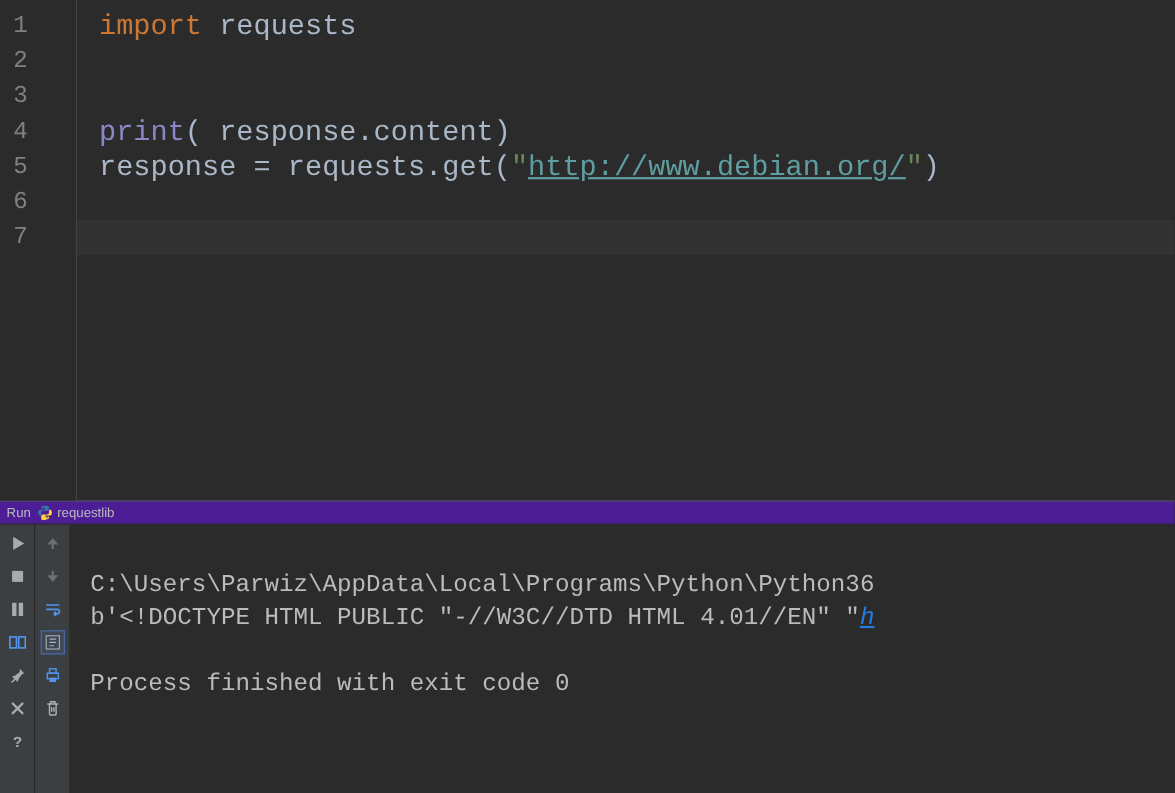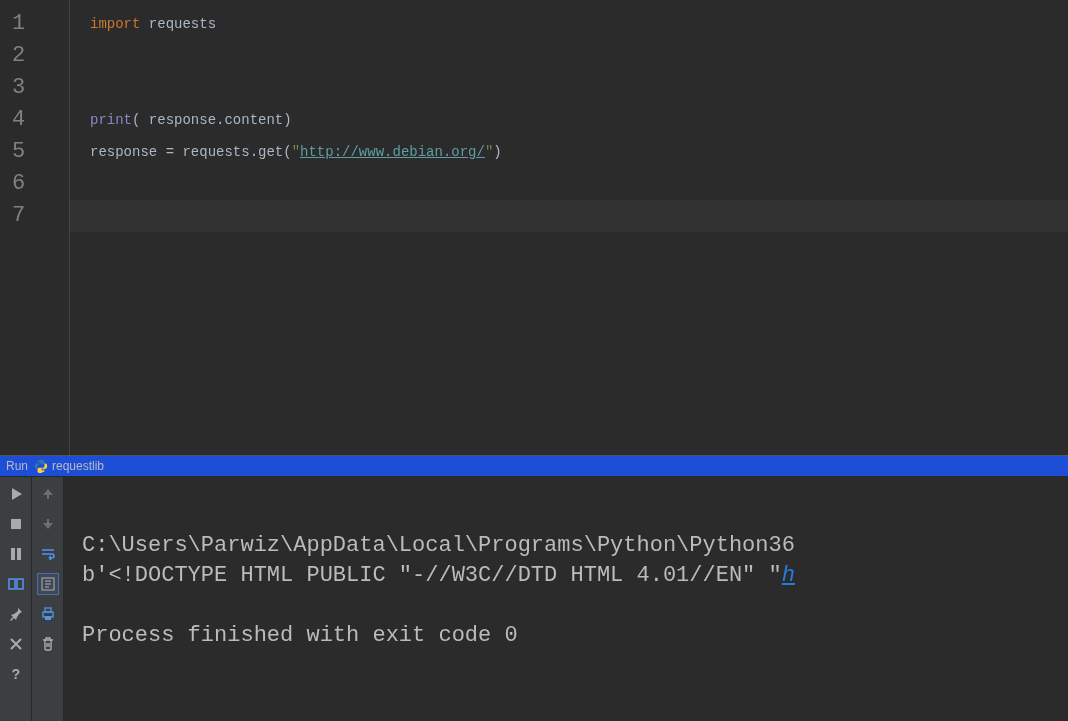--- a/index.html
+++ b/index.html
@@ -20,37 +20,37 @@
     text-align: left;
     padding-left: 12px;
     border-right: 1px solid #444;
   }
   .gutter .ln { height: 32px; line-height: 32px; }
   
   .code {
     flex: 1;
     padding-top: 8px;
     padding-left: 20px;
-    font-size: 14px;
+    font-size: 26px;
     color: #d4d4d4;
     position: relative;
   }
   .code .line { height: 32px; line-height: 32px; white-space: pre; }
   .code .line.current { background: #323232; margin-left: -20px; padding-left: 20px; margin-right: 0; }
   
   .kw { color: #cc7832; }
   .str { color: #6a8759; }
   .url { color: #5f9ea0; text-decoration: underline; }
   .builtin { color: #8888c6; }
   .plain { color: #a9b7c6; }
   .ident { color: #a9b7c6; }
   
   .run-header {
     height: 22px;
-    background: #1d4ed8;
+    background: #4c1d95;
     display: flex;
     align-items: center;
     padding-left: 6px;
     font-family: 'Segoe UI', Arial, sans-serif;
     font-size: 12px;
     color: #bbbbbb;
     border-top: 1px solid #555;
     border-bottom: 1px solid #282828;
   }
   .run-header .py-icon { width: 14px; height: 14px; margin: 0 4px 0 6px; position: relative; }
@@ -94,21 +94,21 @@
     width: 22px; height: 22px;
     display: flex; align-items: center; justify-content: center;
     color: #aaaaaa;
     cursor: pointer;
   }
   .tool-col2 .btn.active { background: #4b6eaf33; border: 1px solid #4b6eaf; }
   .tool-col2 .btn svg { width: 16px; height: 16px; }
   
   .console-output {
     flex: 1;
-    padding: 24px 0 0 18px;
+    padding: 10px 0 0 18px;
     font-family: Consolas, 'Courier New', monospace;
     font-size: 22px;
     color: #bbbbbb;
     line-height: 30px;
     white-space: pre;
     overflow: hidden;
   }
   .console-output .link { color: #287bde; text-decoration: underline; font-style: italic; }
   
   .run-green { color: #59a869; }

